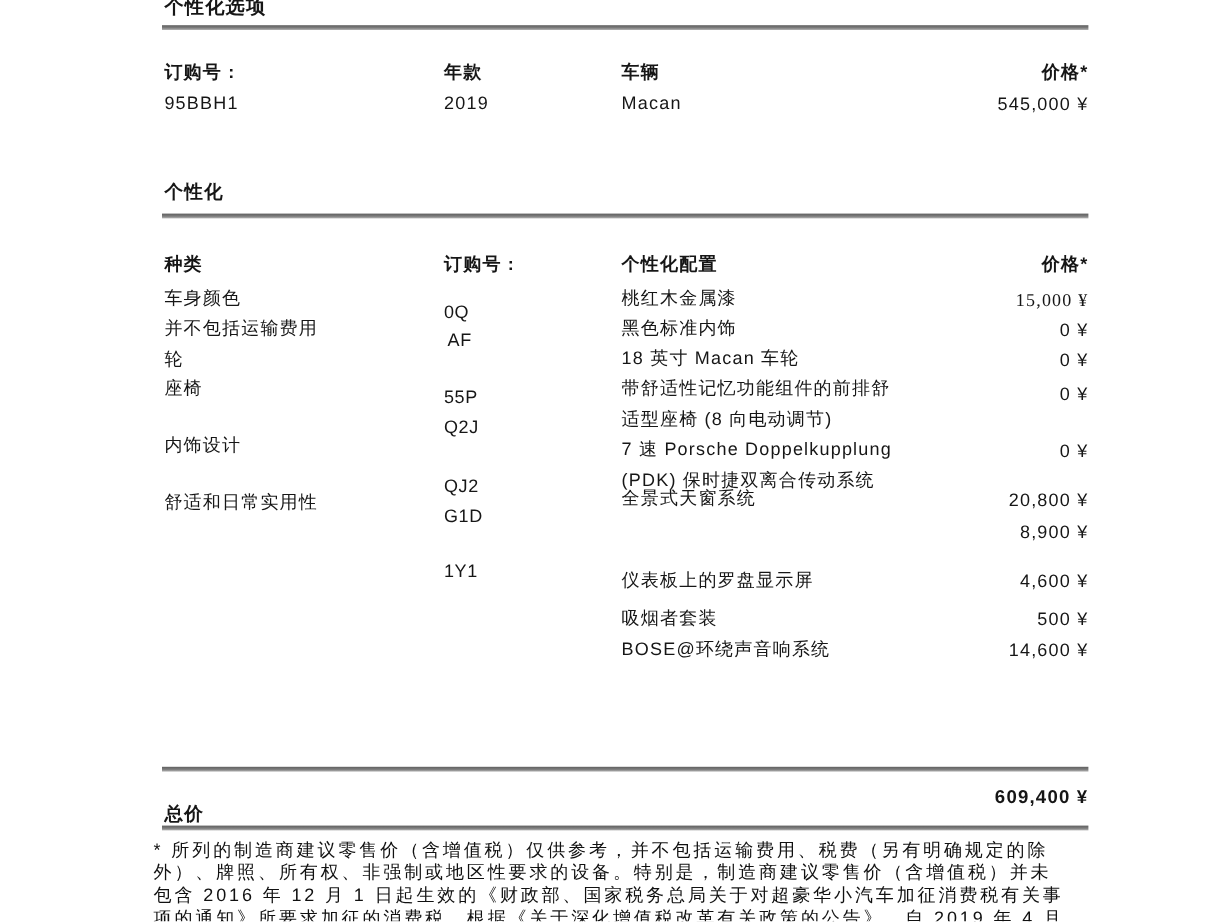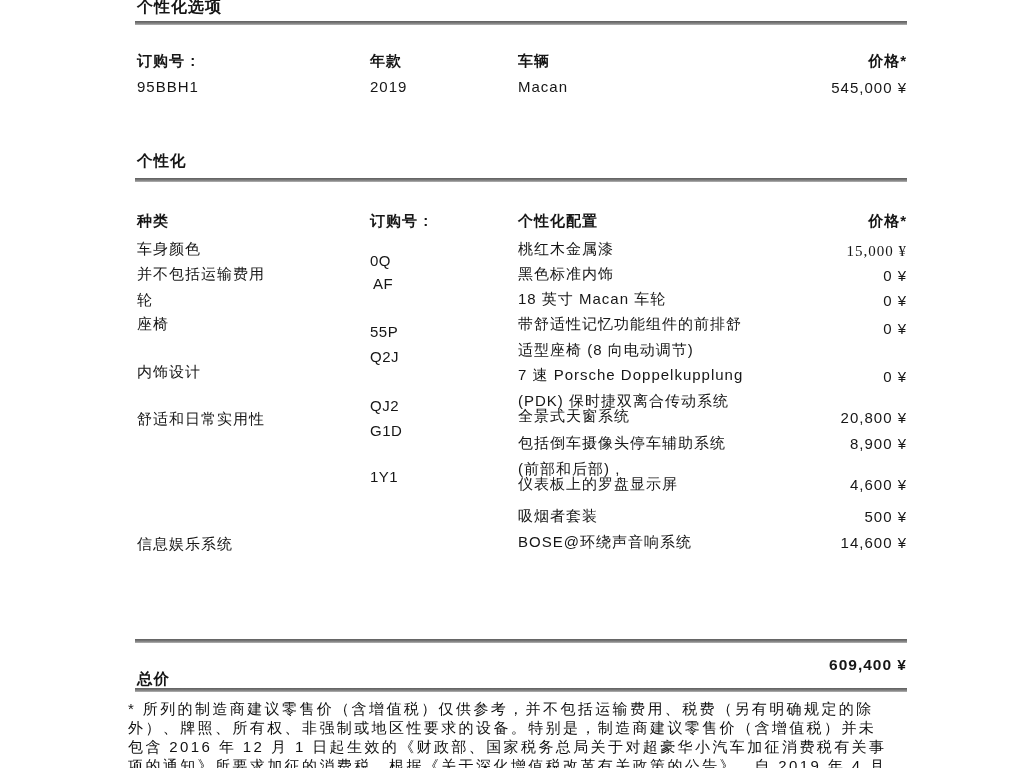--- a/index.html
+++ b/index.html
@@ -71,40 +71,37 @@
     <div class="t b" style="top:208px; left:235px;">订购号 :</div>
     <div class="t b" style="top:208px; left:383px;">个性化配置</div>
     <div class="t b right" style="top:208px;">价格*</div>
 
     <div class="t" style="top:236px; left:2px; width:240px;">车身颜色</div>
     <div class="t" style="top:261px; left:2px; width:240px;">并不包括运输费用
 轮</div>
     <div class="t" style="top:311px; left:2px; width:240px;">座椅</div>
     <div class="t" style="top:359px; left:2px; width:240px;">内饰设计</div>
     <div class="t" style="top:406px; left:2px; width:240px;">舒适和日常实用性</div>
-    <div class="t" style="top:531px; left:2px; width:240px;">信息娱乐系统</div>
 
     <div class="t code" style="top:248px; left:235px;">0Q</div>
     <div class="t code" style="top:271px; left:238px;">AF</div>
     <div class="t code" style="top:319px; left:235px;">55P</div>
     <div class="t code" style="top:344px; left:235px;">Q2J</div>
     <div class="t code" style="top:393px; left:235px;">QJ2</div>
     <div class="t code" style="top:418px; left:235px;">G1D</div>
     <div class="t code" style="top:464px; left:235px;">1Y1</div>
 
     <div class="t" style="top:261px; left:383px; width:295px;">黑色标准内饰</div>
     <div class="t" style="top:236px; left:383px; width:295px;">桃红木金属漆</div>
     <div class="t" style="top:286px; left:383px; width:295px;">18 英寸 Macan 车轮</div>
     <div class="t" style="top:311px; left:383px; width:295px;">带舒适性记忆功能组件的前排舒
 适型座椅 (8 向电动调节)</div>
     <div class="t" style="top:362px; left:383px; width:295px;">7 速 Porsche Doppelkupplung
 (PDK) 保时捷双离合传动系统</div>
     <div class="t" style="top:403px; left:383px; width:295px;">全景式天窗系统</div>
-    <div class="t" style="top:430px; left:383px; width:295px;">包括倒车摄像头停车辅助系统
-(前部和后部) ,</div>
     <div class="t" style="top:471px; left:383px; width:295px;">仪表板上的罗盘显示屏</div>
     <div class="t" style="top:503px; left:383px; width:295px;">吸烟者套装</div>
     <div class="t" style="top:529px; left:383px; width:295px;">BOSE@环绕声音响系统</div>
 
     <div class="t right" style="top:238px;font-family:Liberation Serif, serif;">15,000 ¥</div>
     <div class="t right" style="top:263px;">0 ¥</div>
     <div class="t right" style="top:288px;">0 ¥</div>
     <div class="t right" style="top:316px;">0 ¥</div>
     <div class="t right" style="top:364px;">0 ¥</div>
     <div class="t right" style="top:405px;">20,800 ¥</div>

